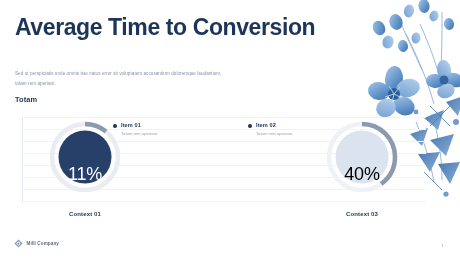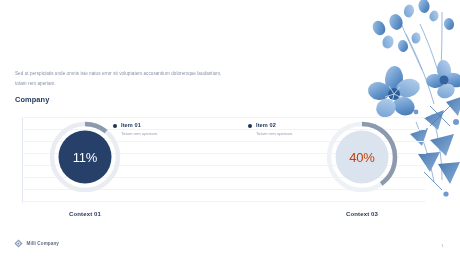--- a/index.html
+++ b/index.html
@@ -107,32 +107,32 @@
     height: 80px;
   }
   .donut-wrap svg {
     display: block;
     width: 80px;
     height: 80px;
   }
   .donut-value {
     position: absolute;
     left: 0;
-    top: 0;
+    top: 17px;
     width: 80px;
     height: 80px;
     display: flex;
     align-items: center;
     justify-content: center;
-    font-size: 13px;
+    font-size: 18px;
     font-weight: normal;
     letter-spacing: -0.2px;
   }
   .donut-value.on-dark { color: #ffffff; }
-  .donut-value.on-light { color: #c2410c; }
+  .donut-value.on-light { color: #000000; }
 
   .context-label {
     position: absolute;
     left: 0;
     top: 94px;
     width: 116px;
     text-align: center;
     font-size: 6px;
     font-weight: bold;
     color: #1d3557;
@@ -271,24 +271,25 @@
       <path d="M104 112 L 84 132"></path>
       <path d="M78 178 L 96 196"></path>
     </g>
     <g fill="#6d9bcd">
       <circle cx="110" cy="128" r="3"></circle>
       <circle cx="70" cy="118" r="2.4"></circle>
       <circle cx="100" cy="200" r="2.6"></circle>
     </g>
   </svg>
 
+  <div class="title">Average Time to Conversion</div>
 
   <div class="subtitle">Sed ut perspiciatis unde omnis iste natus error sit voluptatem accusantium doloremque laudantium, totam rem aperiam.</div>
 
-  <div class="section-heading">Company</div>
+  <div class="section-heading">Totam</div>
 
   <div class="plot">
     <div class="plot-axis"></div>
     <div class="gridline" style="top:0px"></div>
     <div class="gridline" style="top:12px"></div>
     <div class="gridline" style="top:24px"></div>
     <div class="gridline" style="top:36px"></div>
     <div class="gridline" style="top:48px"></div>
     <div class="gridline" style="top:60px"></div>
     <div class="gridline" style="top:72px"></div>

